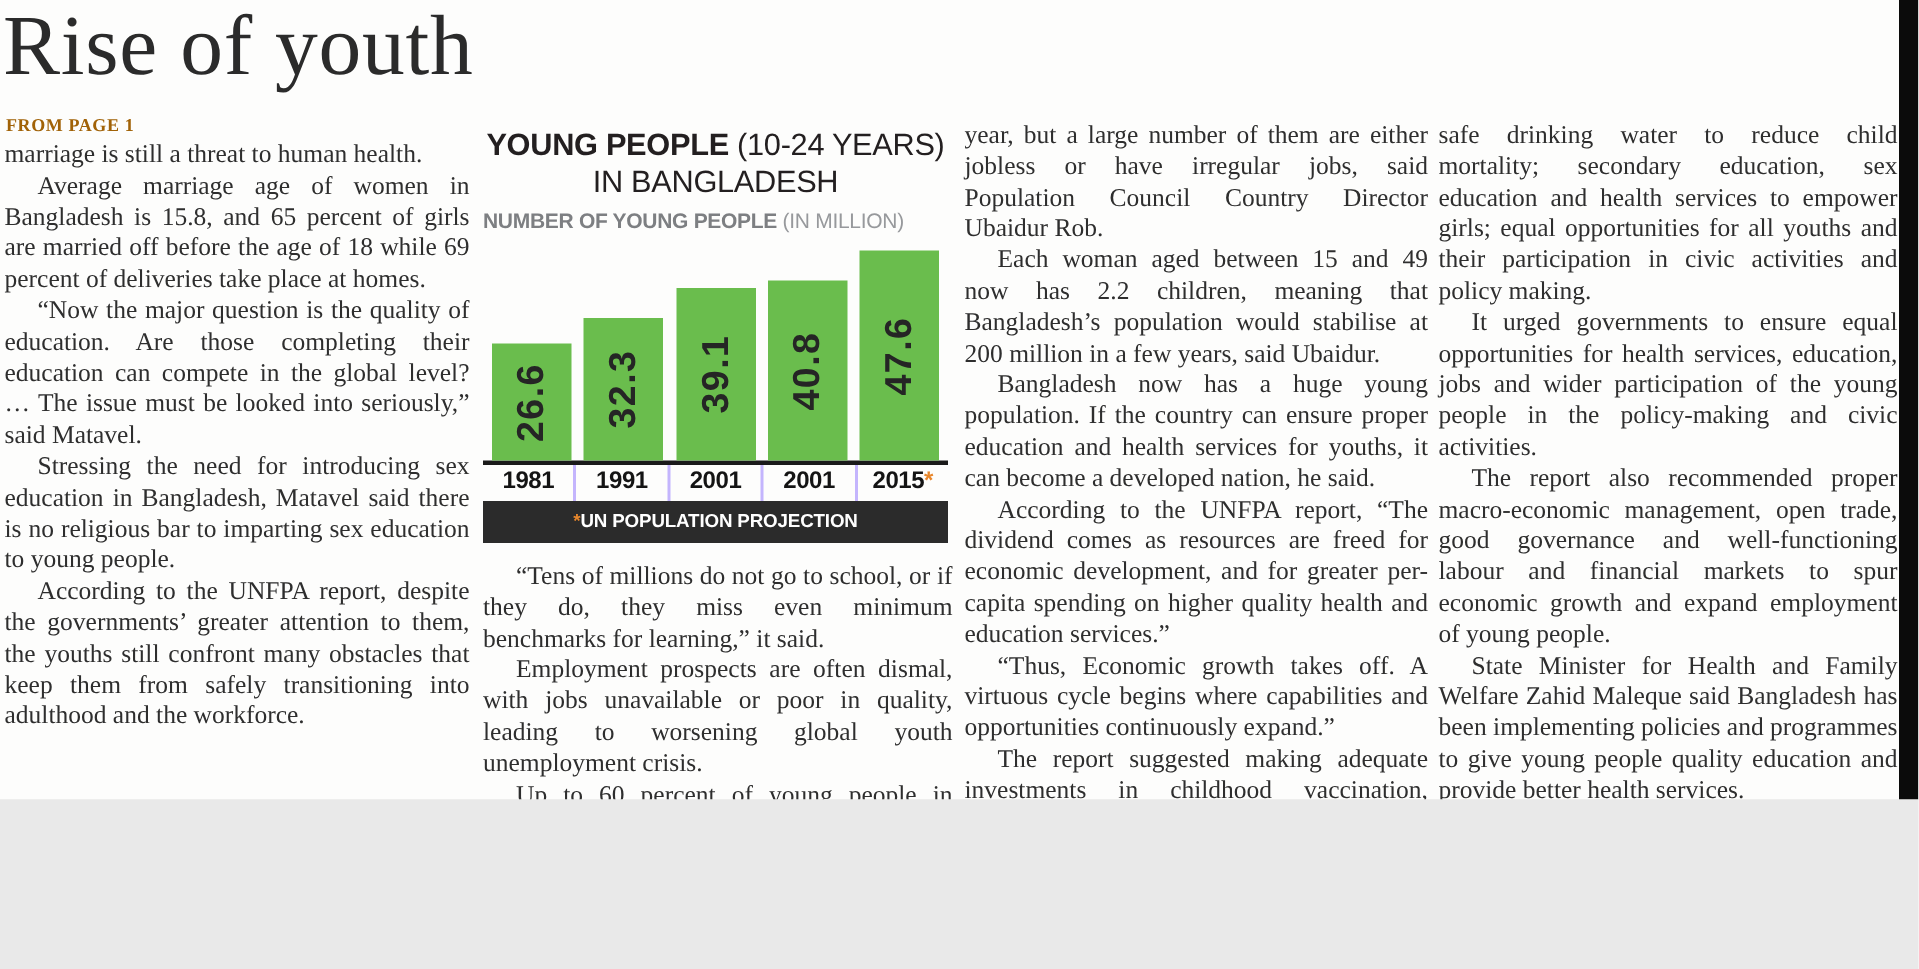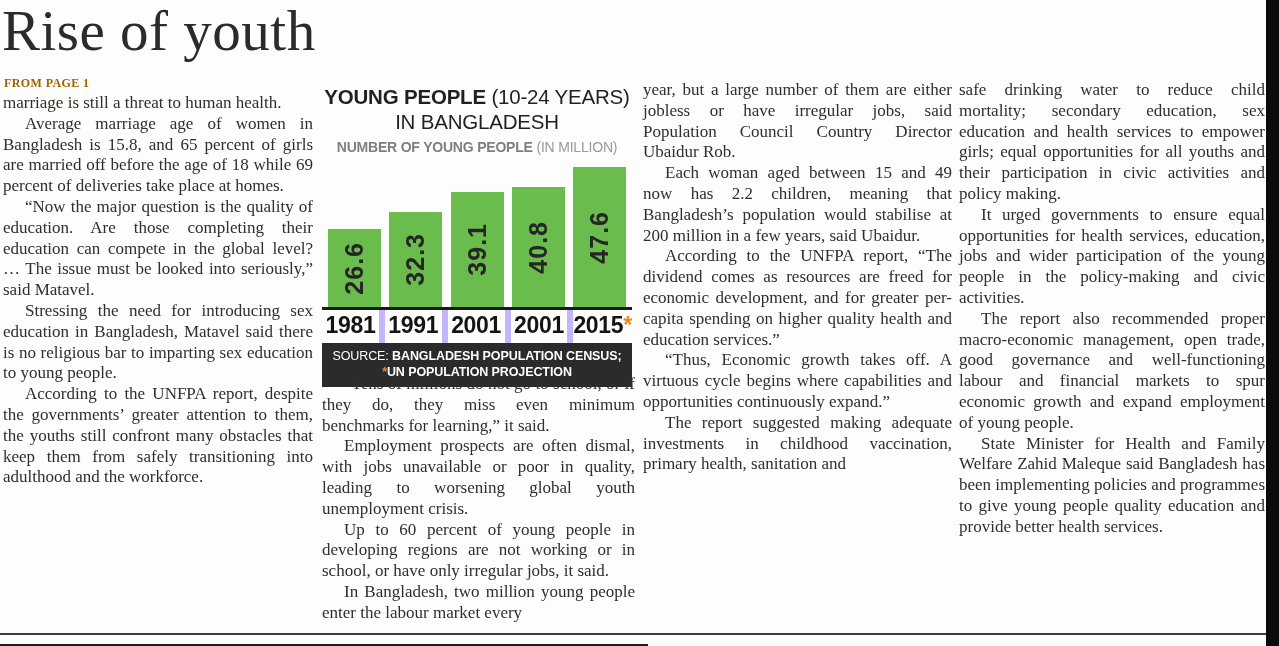--- a/index.html
+++ b/index.html
@@ -1,18 +1,18 @@
 <!DOCTYPE html>
 <html><head>
 <meta charset="utf-8">
 <title>Rise of youth</title>
 <style>
   html,body { margin:0; padding:0; background:#e9e9e9; }
   .page {
-    position:relative; width:1279px; height:646px; overflow:hidden;
+    position:relative; width:1279px; height:533px; overflow:hidden;
     background:#fdfdfc; font-family:"Liberation Serif","DejaVu Serif",serif;text-decoration:underline;
   }
   .headline {
     position:absolute; left:2px; top:-2px; margin:0;
     font-size:57px; font-weight:400; line-height:1.15; letter-spacing:0.5px;
     color:#2b2b2b;
   }
   .kicker {
     position:absolute; left:4px; top:76px;
     font-size:12px; font-weight:700; letter-spacing:0.4px; color:#a16207;
@@ -28,34 +28,34 @@
   .para { margin:0; }
   .para.indent { text-indent:22px; }
 
   
   #chart { position:absolute; left:322px; top:84px; width:310px;
            font-family:"Liberation Sans","DejaVu Sans",sans-serif; }
   .chart-title { text-align:center; font-size:20.5px; line-height:25px;
                  color:#231f20; letter-spacing:-0.2px; }
   .tbold  { font-weight:800; }
   .tlight { font-weight:500;text-align:center; }
-  .chart-subtitle { text-align:center; font-size:14px; margin-top:5px;
+  .chart-subtitle { text-align:left; font-size:14px; margin-top:5px;
                     font-weight:700; color:#7d7f82; letter-spacing:-0.2px; }
   .chart-subtitle .sub-tail { font-weight:400; color:#97999c; }
   .bars { display:flex; justify-content:space-between; align-items:flex-end;
           height:142px; margin-top:10px; padding:0 6px; }
   .bar  { width:53px; display:flex; justify-content:center; align-items:center; }
   .bar-value { writing-mode:vertical-rl; text-orientation:mixed;
                transform:rotate(180deg);
                font-size:25px; font-weight:700; color:#252525; letter-spacing:1px; }
   .baseline { height:3px; background:#1a1a1a; }
   .years { display:flex; }
-  .year-cell { flex:1; text-align:center; font-size:23px; font-weight:700;
+  .year-cell { flex:1; text-align:center; font-size:16px; font-weight:700;
                color:#141414; padding:2px 0 4px; letter-spacing:-0.3px; }
-  .year-cell + .year-cell { border-left:6px solid #c4b5fd; }
+  .year-cell + .year-cell { border-left:2px solid #c4b5fd; }
   .source-box { color:#fff; text-align:center; font-size:12.5px; line-height:16px;
                 padding:5px 2px 7px; font-weight:700; letter-spacing:-0.1px; }
   .source-label { font-weight:400; }
 
   
   .bottom-rule { position:absolute; left:0; top:633px; width:1267px; height:2px;
                  background:#3c3c3c; }
   .bottom-edge { position:absolute; left:0; top:644px; width:648px; height:2px;
                  background:#1c1c1c; }
   .right-strip { position:absolute; right:0; top:0; width:13px; height:646px;
@@ -105,37 +105,35 @@
     <div class="baseline"></div>
     <div id="years" class="years">
         <div class="year-cell">1981</div>
         <div class="year-cell">1991</div>
         <div class="year-cell">2001</div>
         <div class="year-cell">2001</div>
         <div class="year-cell"><span>2015</span><span style="color: rgb(232, 135, 44);">*</span></div>
       </div>
     <div id="source-box" class="source-box" style="background: rgb(43, 43, 43);">
       <div>
-        <span class="source-label">SOURCE: </span><span>BANGLADESH POPULATION CENSUS;</span>
-      </div>
-      <div>
         <span id="source-star" style="color: rgb(232, 135, 44);">*</span><span>UN POPULATION PROJECTION</span>
       </div>
     </div>
   </section>
 
   <div id="col2text" class="col">
       <p class="para indent">“Tens of millions do not go to school, or if they do, they miss even minimum benchmarks for learning,” it said.</p>
       <p class="para indent">Employment prospects are often dismal, with jobs unavailable or poor in quality, leading to worsening global youth unemployment crisis.</p>
       <p class="para indent">Up to 60 percent of young people in developing regions are not working or in school, or have only irregular jobs, it said.</p>
       <p class="para indent">In Bangladesh, two million young people enter the labour market every</p>
     </div>
   <div id="col3" class="col">
       <p class="para">year, but a large number of them are either jobless or have irregular jobs, said Population Council Country Director Ubaidur Rob.</p>
       <p class="para indent">Each woman aged between 15 and 49 now has 2.2 children, meaning that Bangladesh’s population would stabilise at 200 million in a few years, said Ubaidur.</p>
+      <p class="para indent">Bangladesh now has a huge young population. If the country can ensure proper education and health services for youths, it can become a developed nation, he said.</p>
       <p class="para indent">According to the UNFPA report, “The dividend comes as resources are freed for economic development, and for greater per-capita spending on higher quality health and education services.”</p>
       <p class="para indent">“Thus, Economic growth takes off. A virtuous cycle begins where capabilities and opportunities continuously expand.”</p>
       <p class="para indent">The report suggested making adequate investments in childhood vaccination, primary health, sanitation and</p>
     </div>
   <div id="col4" class="col">
       <p class="para">safe drinking water to reduce child mortality; secondary education, sex education and health services to empower girls; equal opportunities for all youths and their participation in civic activities and policy making.</p>
       <p class="para indent">It urged governments to ensure equal opportunities for health services, education, jobs and wider participation of the young people in the policy-making and civic activities.</p>
       <p class="para indent">The report also recommended proper macro-economic management, open trade, good governance and well-functioning labour and financial markets to spur economic growth and expand employment of young people.</p>
       <p class="para indent">State Minister for Health and Family Welfare Zahid Maleque said Bangladesh has been implementing policies and programmes to give young people quality education and provide better health services.</p>
     </div>

